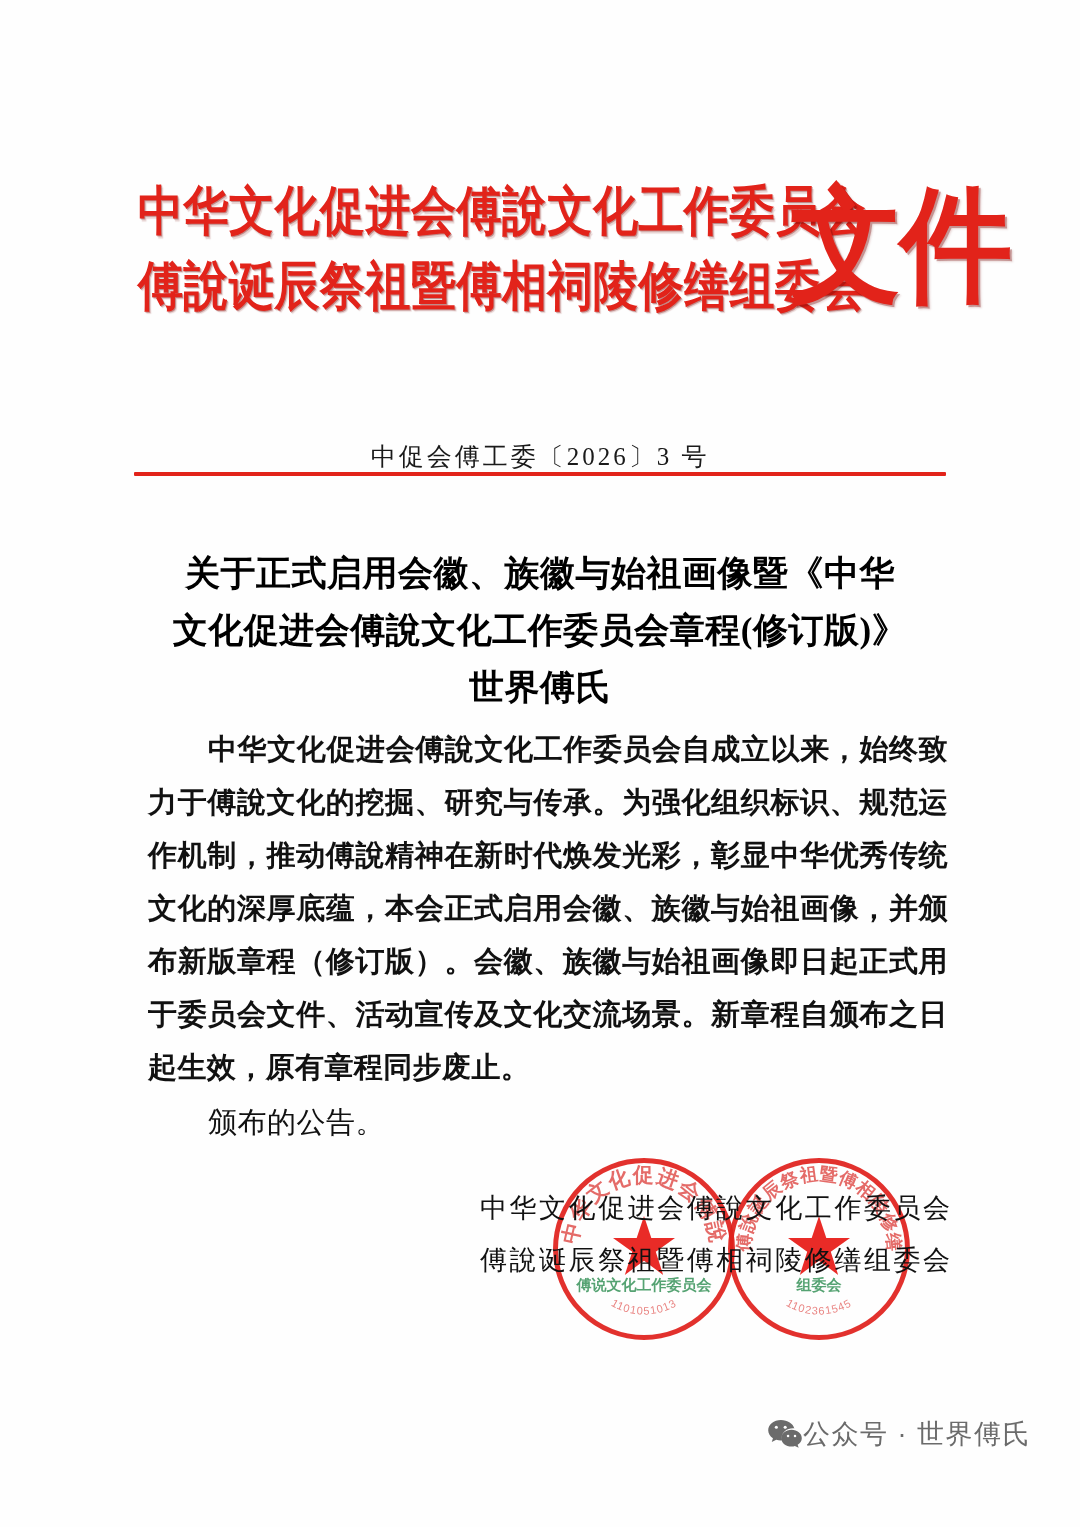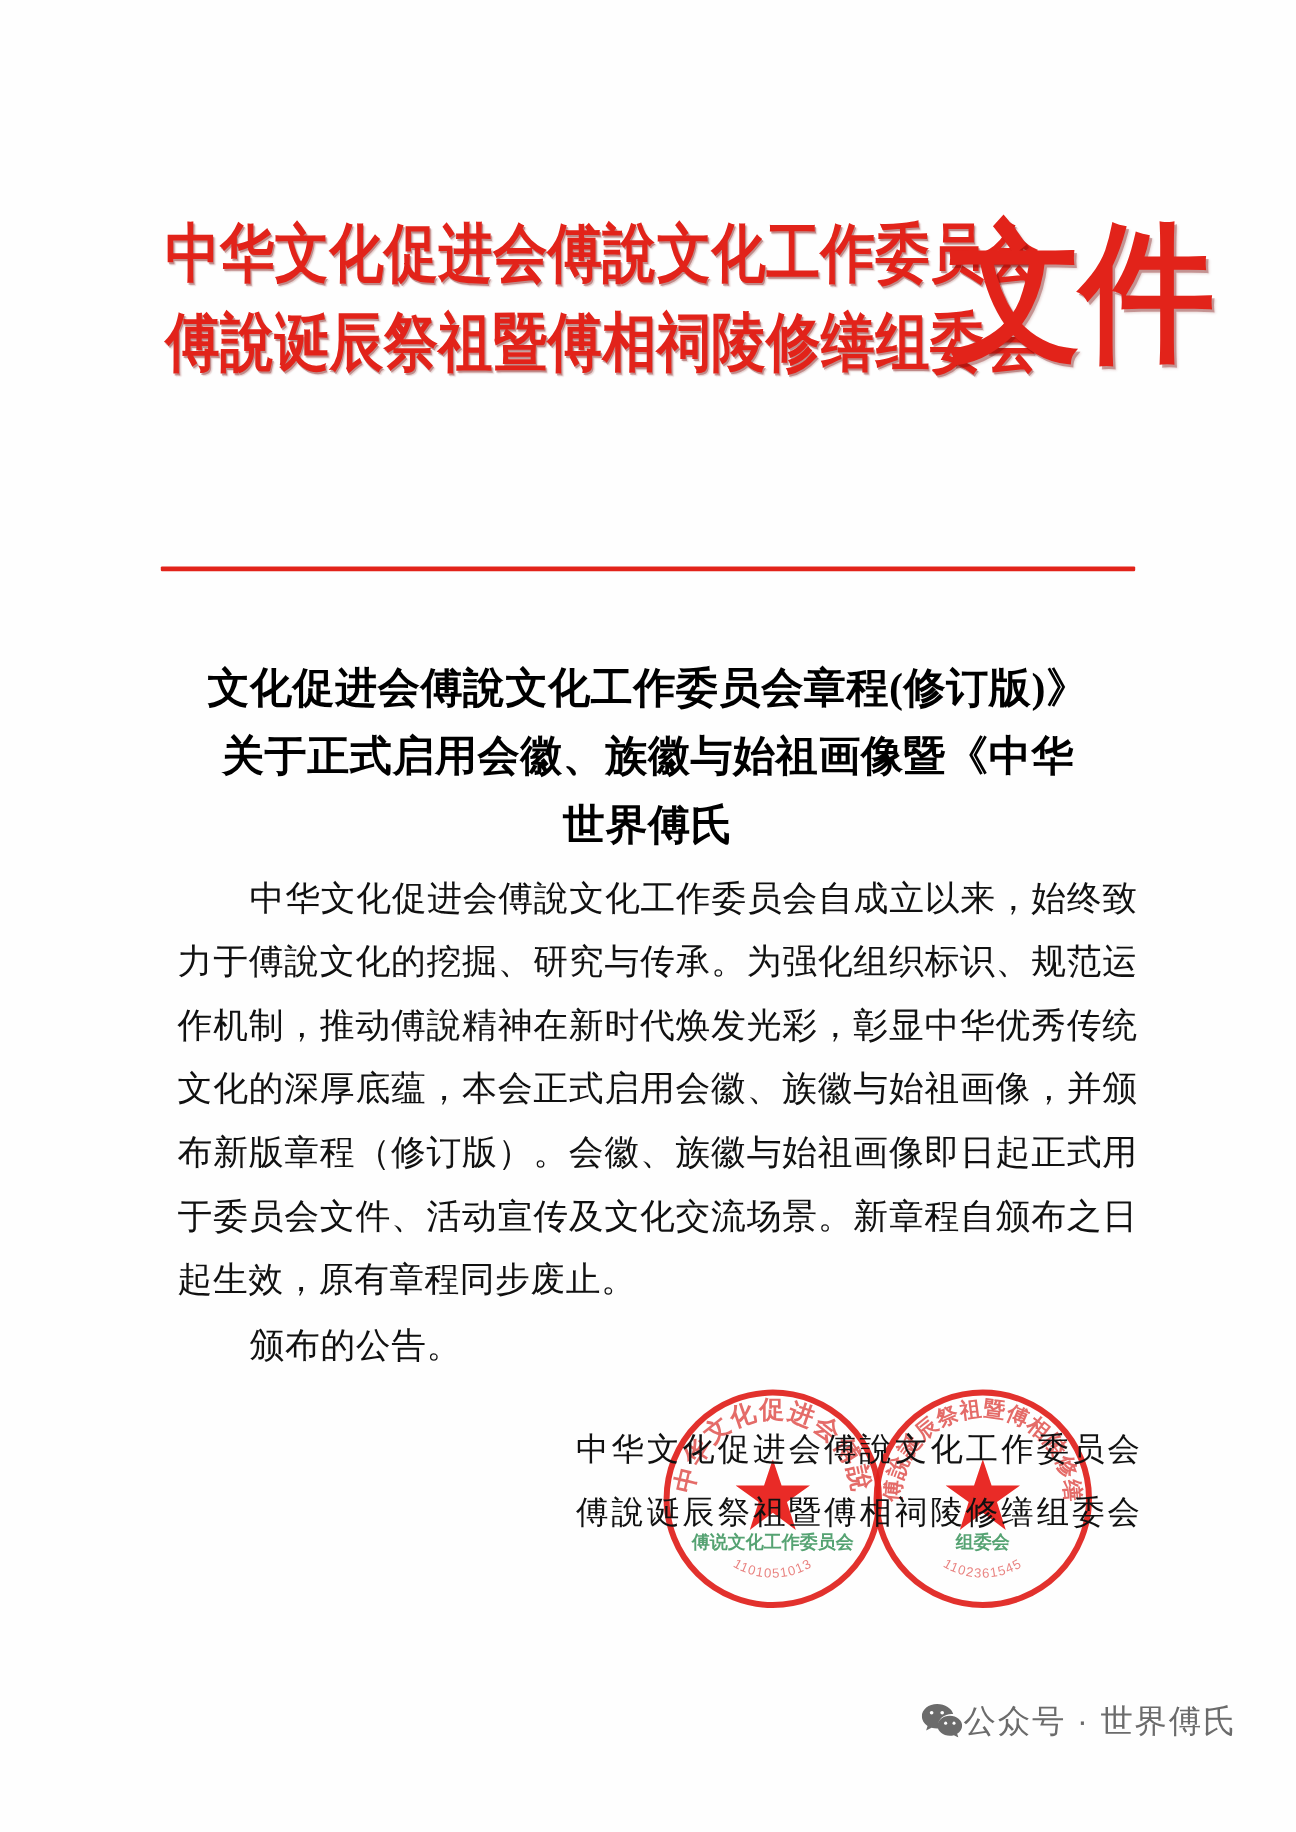--- a/index.html
+++ b/index.html
@@ -127,20 +127,21 @@
     letter-spacing: 0.5px;
     white-space: nowrap;
   }
   .para {
     display: block;
     margin-top: 1px;
     text-align: justify;
     text-align-last: left;
     text-indent: 60px;
     letter-spacing: 0.4px;
+    font-weight: bold;
   }
   .para-short {
     display: block;
     text-indent: 60px;
     letter-spacing: 0.5px;
     margin-top: 2px;
   }
 
   
   .signature {
@@ -273,25 +274,26 @@
 <div class="page">
 
   <div class="doc-header">
     <div class="header-org">
       <span class="header-org-line">中华文化促进会傅說文化工作委员会</span>
       <span class="header-org-line">傅說诞辰祭祖暨傅相祠陵修缮组委会</span>
     </div>
     <div class="header-wenjian">文件</div>
   </div>
 
+  <div class="doc-number">中促会傅工委〔2026〕3 号</div>
   <div class="red-rule"></div>
 
   <div class="doc-title">
+    <span class="tline">关于正式启用会徽、族徽与始祖画像暨《中华</span>
     <span class="tline">文化促进会傅說文化工作委员会章程(修订版)》</span>
-    <span class="tline">关于正式启用会徽、族徽与始祖画像暨《中华</span>
     <span class="tline">世界傅氏</span>
   </div>
 
   <div class="doc-body">
     <span class="para">中华文化促进会傅說文化工作委员会自成立以来，始终致力于傅說文化的挖掘、研究与传承。为强化组织标识、规范运作机制，推动傅說精神在新时代焕发光彩，彰显中华优秀传统文化的深厚底蕴，本会正式启用会徽、族徽与始祖画像，并颁布新版章程（修订版）。会徽、族徽与始祖画像即日起正式用于委员会文件、活动宣传及文化交流场景。新章程自颁布之日起生效，原有章程同步废止。</span>
     <span class="para-short">颁布的公告。</span>
   </div>
 
   <div class="seal seal-left">
     <div class="seal-ring"></div>

